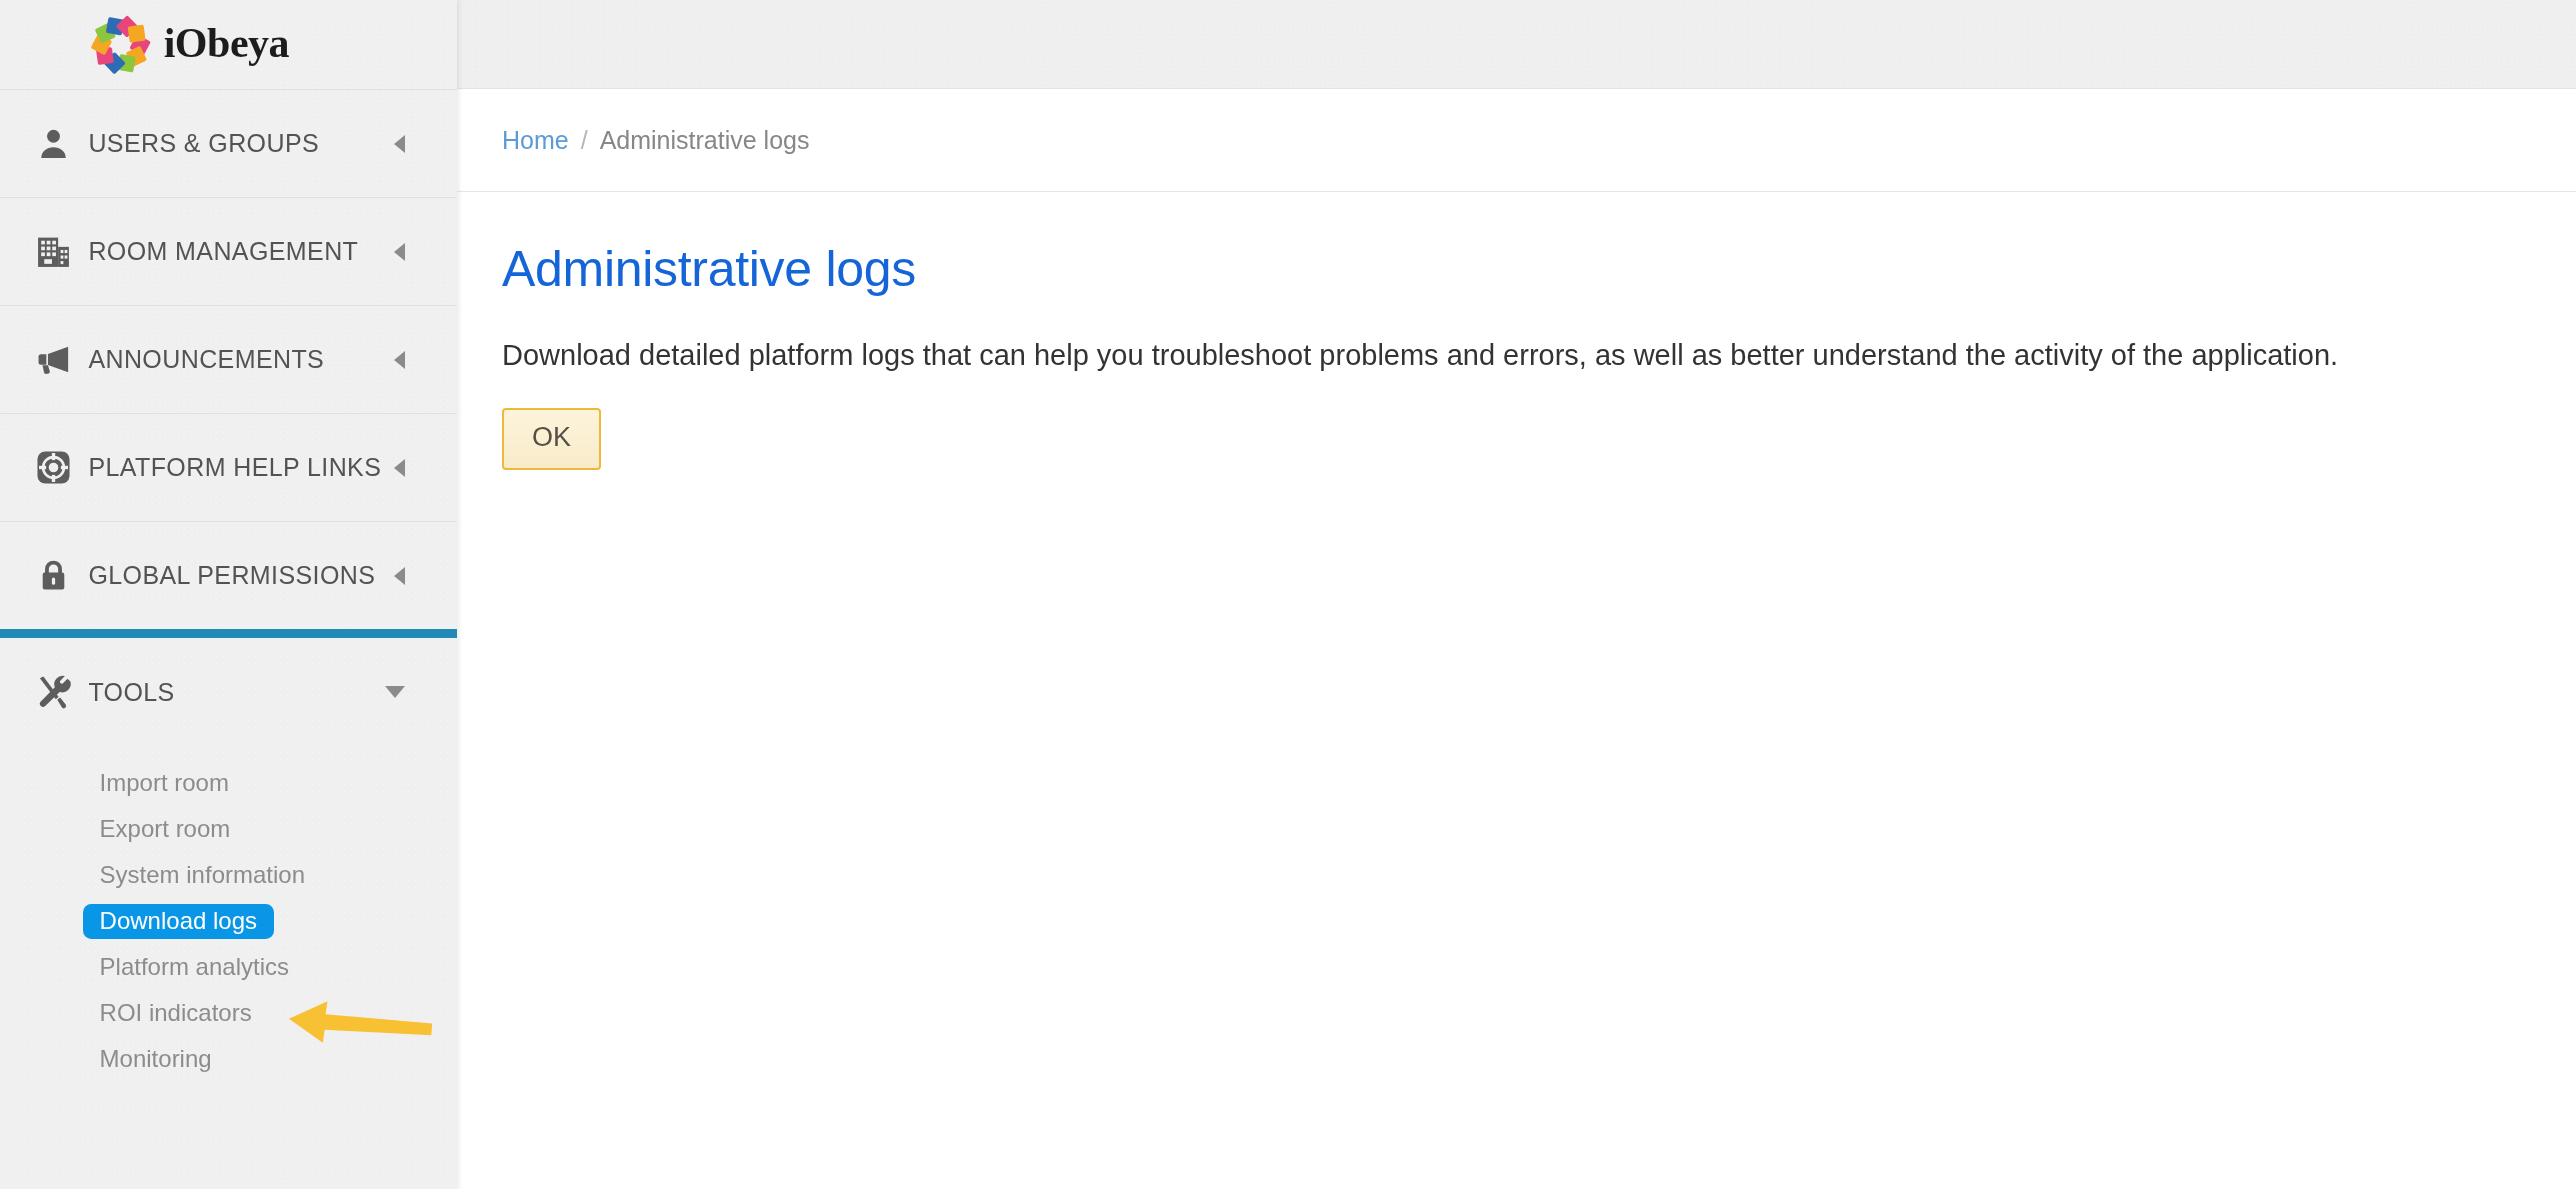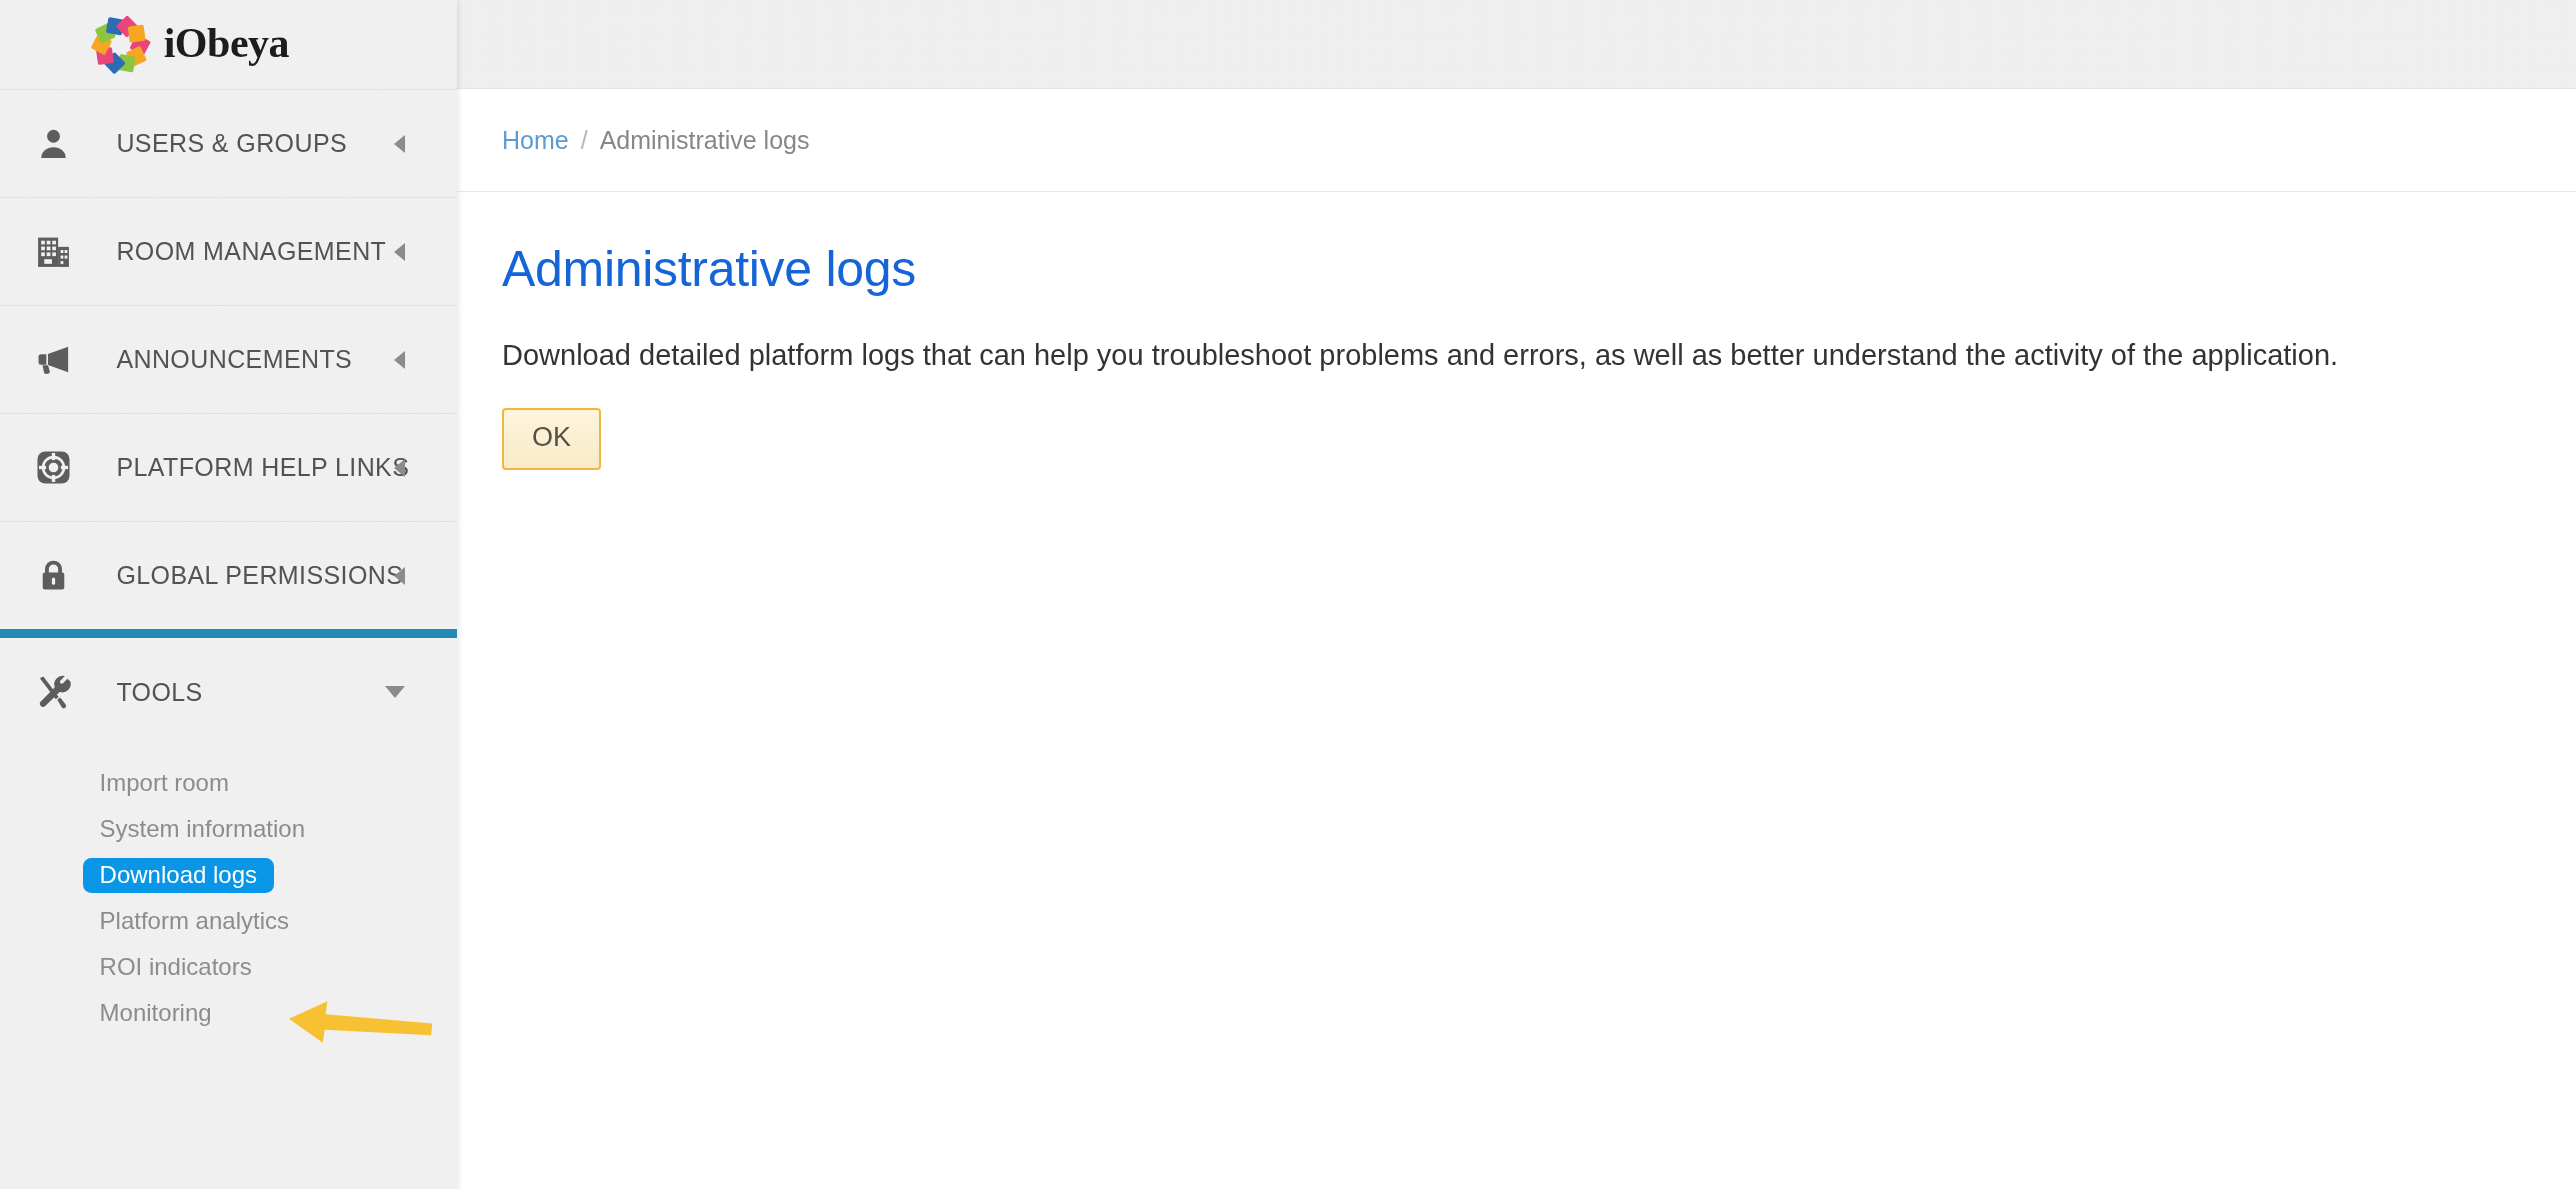--- a/index.html
+++ b/index.html
@@ -89,21 +89,20 @@
   .nav { padding: 0; }
 
   .nav-item {
     position: relative;
     height: 108px;
     display: flex;
     align-items: center;
     border-top: 0.9px solid #e1e1e1;
     padding-left: 18.4px;
     cursor: pointer;
-    gap: 28px;
   }
   .nav-item:first-child { border-top: 0.9px solid #e1e1e1; }
 
   .nav-icon {
     width: 70px;
     flex: 0 0 70px;
     display: flex;
     align-items: center;
     justify-content: center;
     color: #5d5d5d;
@@ -368,20 +367,23 @@
         </span>
         <span class="nav-label">TOOLS</span>
         <span class="nav-caret caret-down"></span>
       </div>
 
       <div class="submenu">
         <div class="submenu-item">
           <span class="pill">Import room</span>
         </div>
         <div class="submenu-item">
+          <span class="pill">Export room</span>
+        </div>
+        <div class="submenu-item">
           <span class="pill">System information</span>
         </div>
         <div class="submenu-item active">
           <span class="pill">Download logs</span>
         </div>
         <div class="submenu-item">
           <span class="pill">Platform analytics</span>
         </div>
         <div class="submenu-item">
           <span class="pill">ROI indicators</span>

